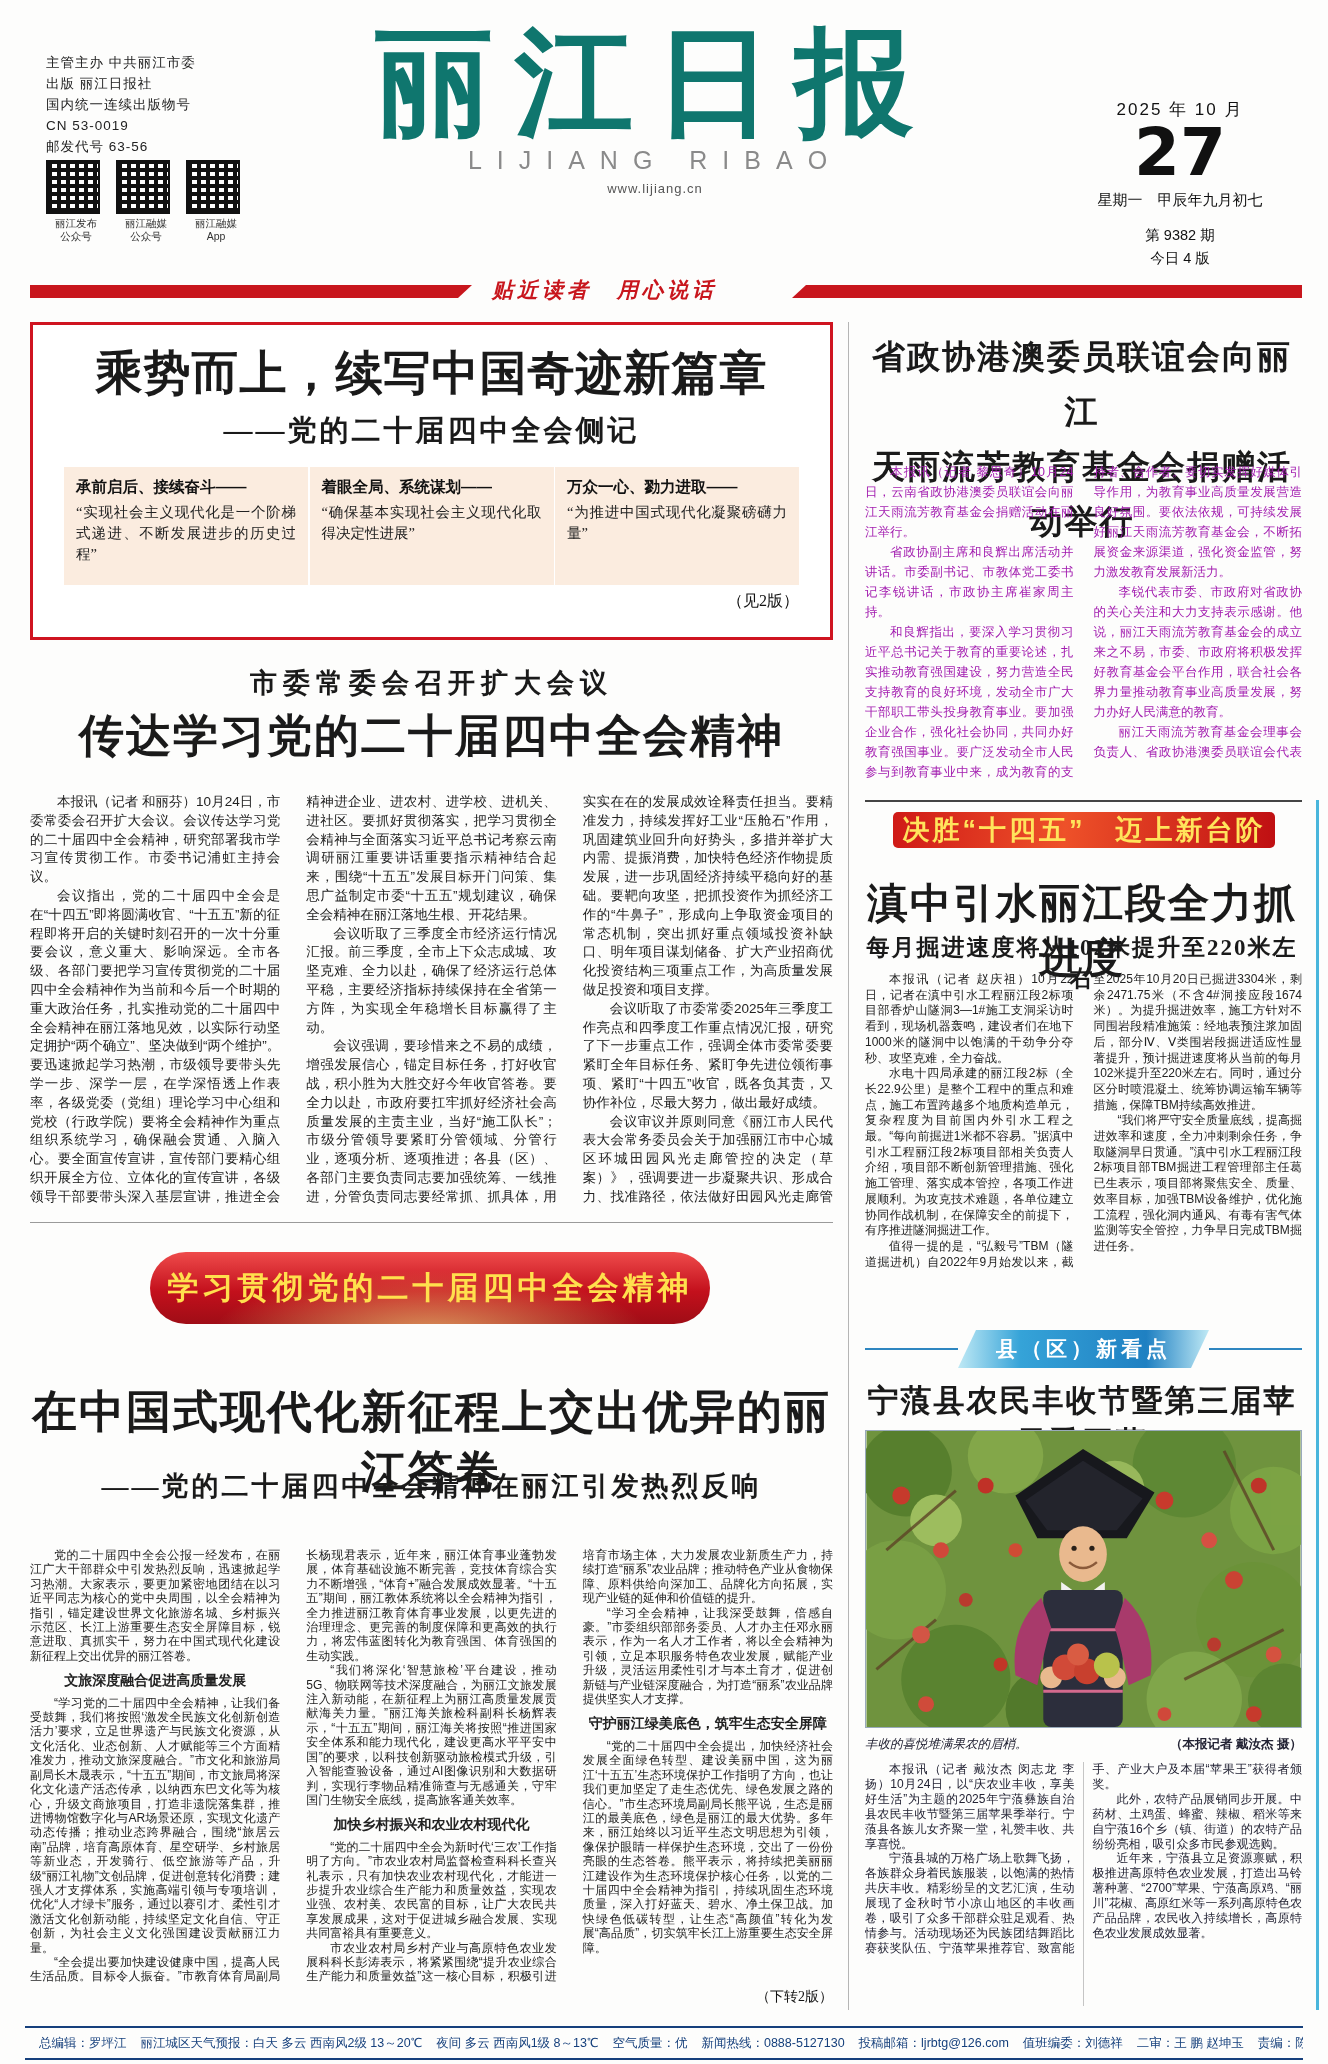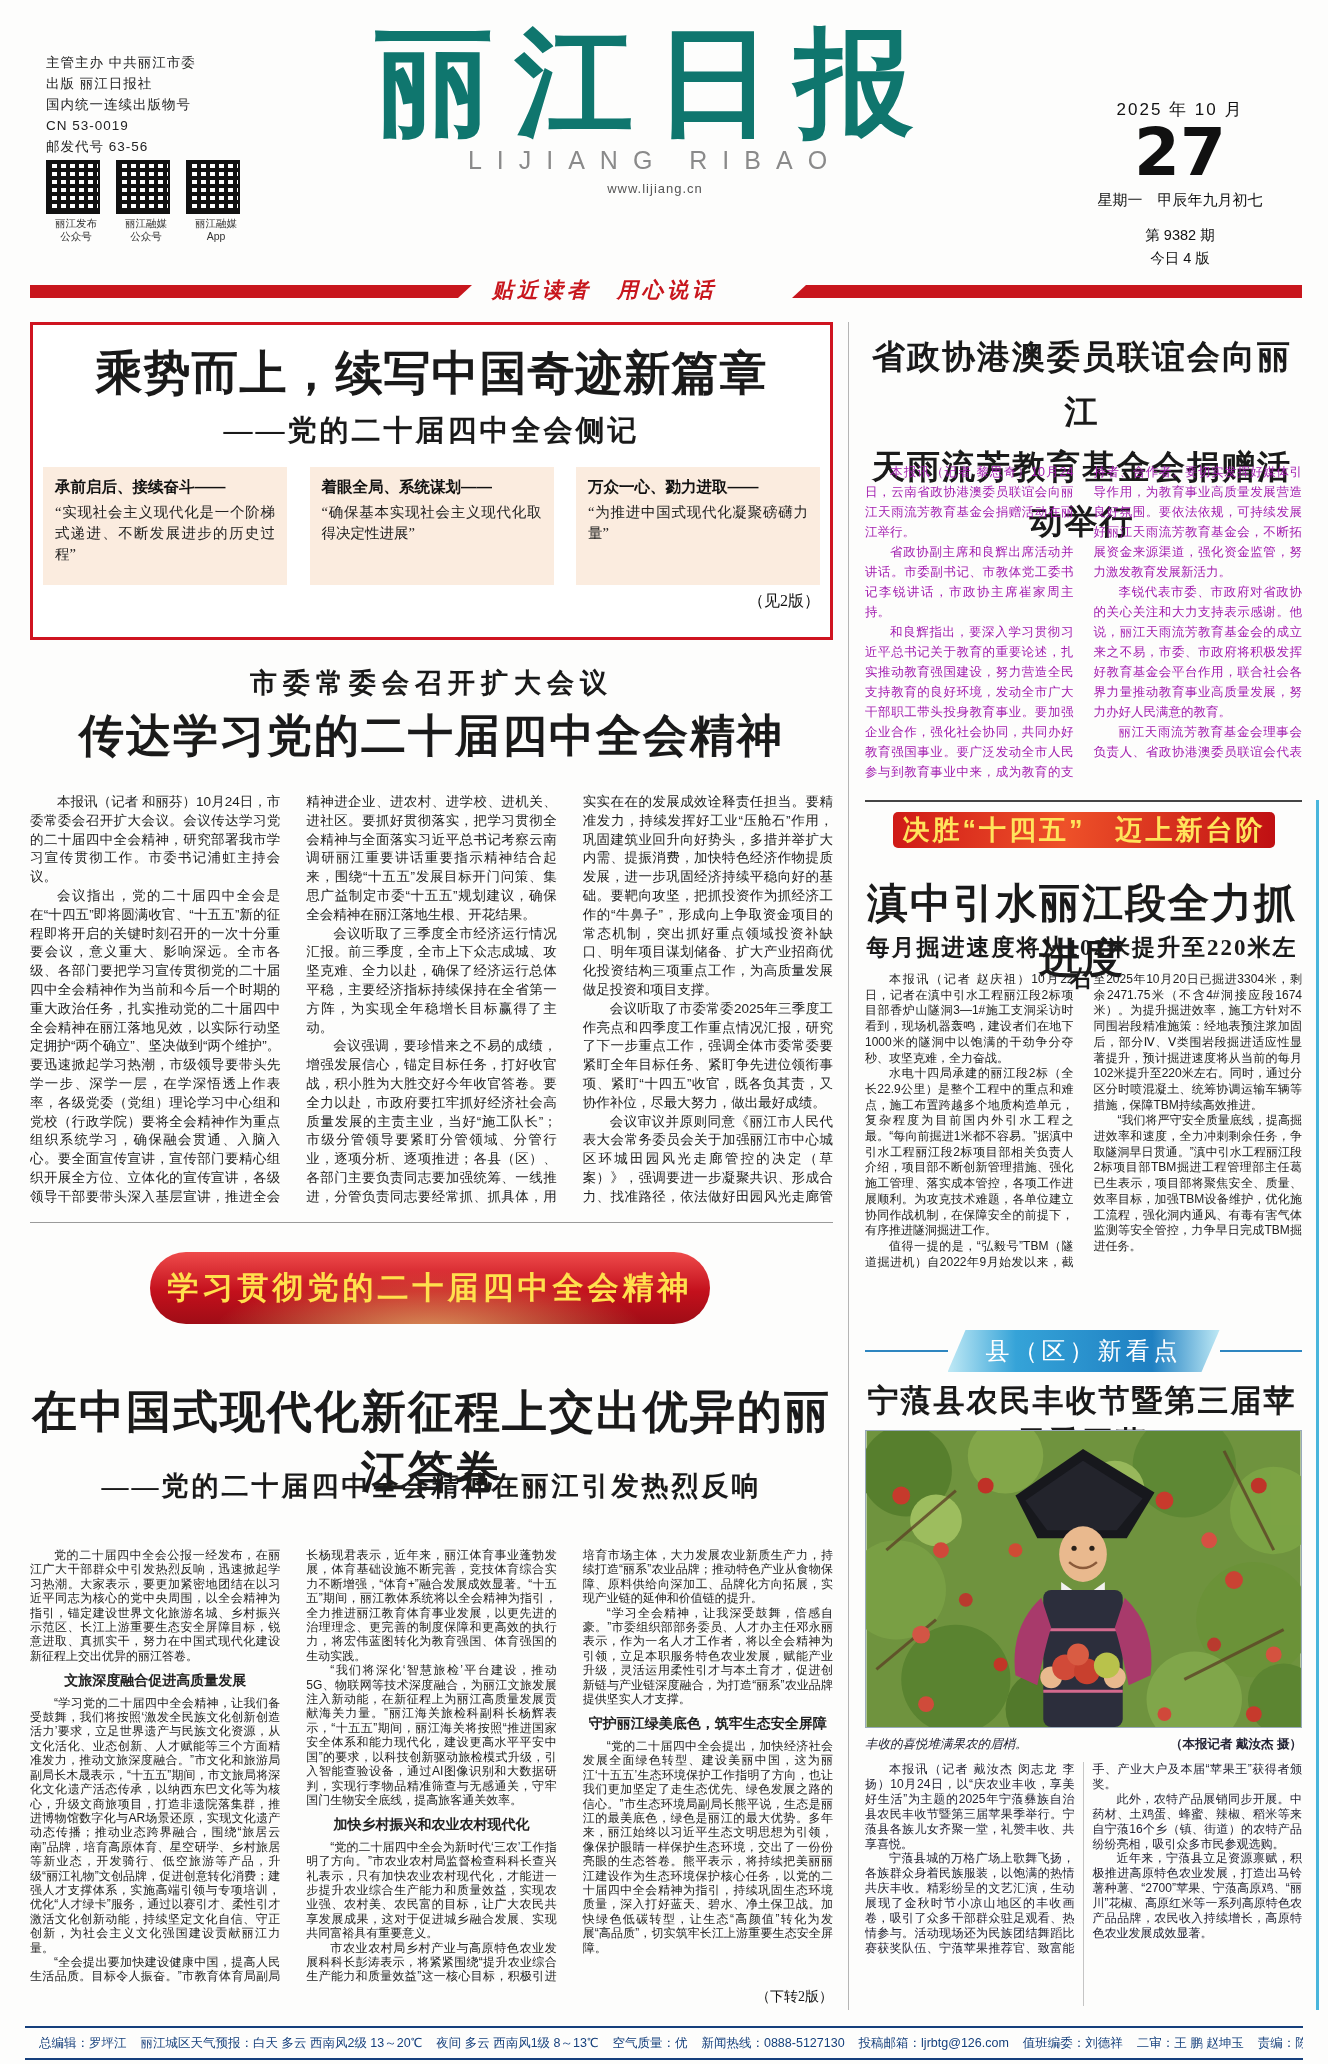--- a/index.html
+++ b/index.html
@@ -23,42 +23,42 @@
   .d27{font-size:66px;font-weight:bold;line-height:64px;font-family:"DejaVu Sans",sans-serif}
   .d2{font-size:15px;margin-top:6px}
   .d3{font-size:14.5px;margin-top:16px}
   .d4{font-size:14.5px;margin-top:4px}
   
   .bar{background:#c8161d;height:13px}
   .bar.l{clip-path:polygon(0 0,100% 0,calc(100% - 14px) 100%,0 100%)}
   .bar.r{clip-path:polygon(14px 0,100% 0,100% 100%,0 100%)}
   .slogan{color:#c8161d;font-size:21px;font-weight:bold;font-style:italic;font-family:"Liberation Serif",serif;letter-spacing:4px;white-space:nowrap}
   
-  .leadbox{border:3px solid #cf1420;background:#fff;padding:20px 10px 12px}
+  .leadbox{border:3px solid #cf1420;background:#fff;padding:20px 31px 12px}
   .h-main{font-weight:bold;font-size:47px;letter-spacing:1px;line-height:56px}
   .h-sub{font-family:"Liberation Serif",serif;font-weight:bold;font-size:29px;letter-spacing:3px}
   .tribox{background:#fbecdf;padding:10px 12px;width:244px;height:118px}
   .tb-lead{font-weight:bold;font-size:15.5px;color:#111;margin-bottom:4px}
   .tb-quote{font-family:"Liberation Serif",serif;font-size:14.5px;line-height:21px;text-align:justify;color:#222}
   .jump{font-family:"Liberation Serif",serif;font-size:16px;color:#111}
   .kicker{font-family:"Liberation Serif",serif;font-weight:bold;font-size:27px;letter-spacing:6px}
   .h-big{font-weight:bold;font-size:45px;letter-spacing:2px}
   .body3{column-count:3;column-gap:26px;height:100%;overflow:hidden;font-size:13.5px;line-height:18.8px;color:#222}
   .body3b{column-count:3;column-gap:26px;height:100%;overflow:hidden;font-size:12px;line-height:14.4px;color:#222}
   .body3b .inline-head{font-size:14px}
   .body2{column-count:2;column-gap:20px;height:100%;overflow:hidden;font-size:12.5px;line-height:20px;color:#a21caf}
   .body2w{column-count:2;column-gap:20px;height:100%;overflow:hidden;font-size:12px;line-height:15.7px;color:#222}
   .body2n{column-count:2;column-gap:18px;column-rule:1px solid #c5c5c5;height:100%;overflow:hidden;font-size:12px;line-height:14.9px;color:#223}
   .rule{background:#9a9a9a;height:1px}
   .rule2{background:#444;height:2px}
   .ribbon{background:radial-gradient(ellipse at 50% 115%,rgba(255,225,130,.65),transparent 55%),linear-gradient(180deg,#ef4b4b,#c3101c 55%,#9f0d16);border-radius:40px;color:#ffe04d;font-weight:bold;font-size:31px;letter-spacing:4px;display:flex;align-items:center;justify-content:center}
   .banner-red{background:linear-gradient(95deg,#cf1a17,#ee5129 45%,#bf0f12);border-radius:5px;color:#ffe45c;font-weight:bold;font-size:27px;letter-spacing:3px;display:flex;align-items:center;justify-content:center}
   .county-wrap{display:flex;align-items:center}
   .cline{flex:1;height:2px;background:#2e86c0}
-  .county{background:linear-gradient(90deg,#bfe9f5,#35a3d8 25%,#1f80c2 75%,#bfe9f5);clip-path:polygon(18px 0,100% 0,calc(100% - 18px) 100%,0 100%);color:#fff;font-weight:normal;font-size:24px;letter-spacing:4px;padding:5px 38px;white-space:nowrap}
+  .county{background:linear-gradient(90deg,#bfe9f5,#35a3d8 25%,#1f80c2 75%,#bfe9f5);clip-path:polygon(18px 0,100% 0,calc(100% - 18px) 100%,0 100%);color:#fff;font-weight:bold;font-size:21px;letter-spacing:4px;padding:5px 38px;white-space:nowrap}
   .h-serif2{font-family:"Liberation Serif",serif;font-weight:bold;font-size:33px;line-height:55px;letter-spacing:2px}
   .h-mid{font-weight:bold;font-size:41px;letter-spacing:2px}
   .h-midsub{font-family:"Liberation Serif",serif;font-weight:bold;font-size:23px;letter-spacing:2px}
   .h-small{font-weight:bold;font-size:31px;letter-spacing:2px}
   .caption{font-size:12.5px;color:#223;display:flex;justify-content:space-between}
   .caption .cl{font-family:"Liberation Serif",serif;font-style:italic}
   .caption .cr{font-weight:bold}
   .vline{width:1px;background:#b5b5b5}
   .bluemargin{width:3px;background:#49b6dc}
   .footer{border-top:2px solid #16407c;border-bottom:2px solid #16407c;display:flex;align-items:center;gap:14px;padding:0 14px;color:#16407c;font-size:12.5px;white-space:nowrap;overflow:hidden}

